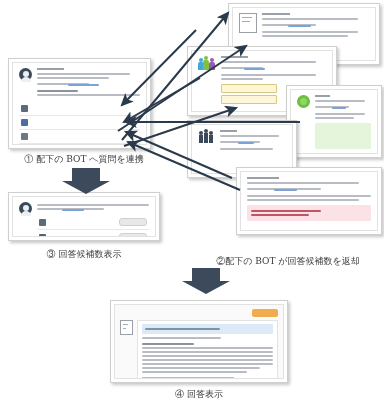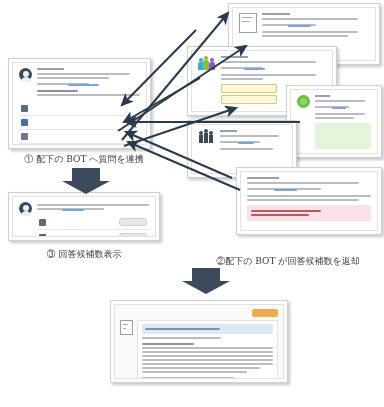--- a/index.html
+++ b/index.html
@@ -374,14 +374,17 @@
   </div>
 
   <div class="caption" style="left:192px;top:243px;width:192px;margin-top:12px;">
     <div class="c1">②配下の BOT が回答候補数を返却</div>
   </div>
 
   <div class="caption" style="left:0;top:248px;width:168px;">
     <div class="c1">③ 回答候補数表示</div>
   </div>
 
+  <div class="caption" style="left:110px;top:388px;width:178px;">
+    <div class="c1">④ 回答表示</div>
+  </div>
 
 </div>
 
 </body></html>

